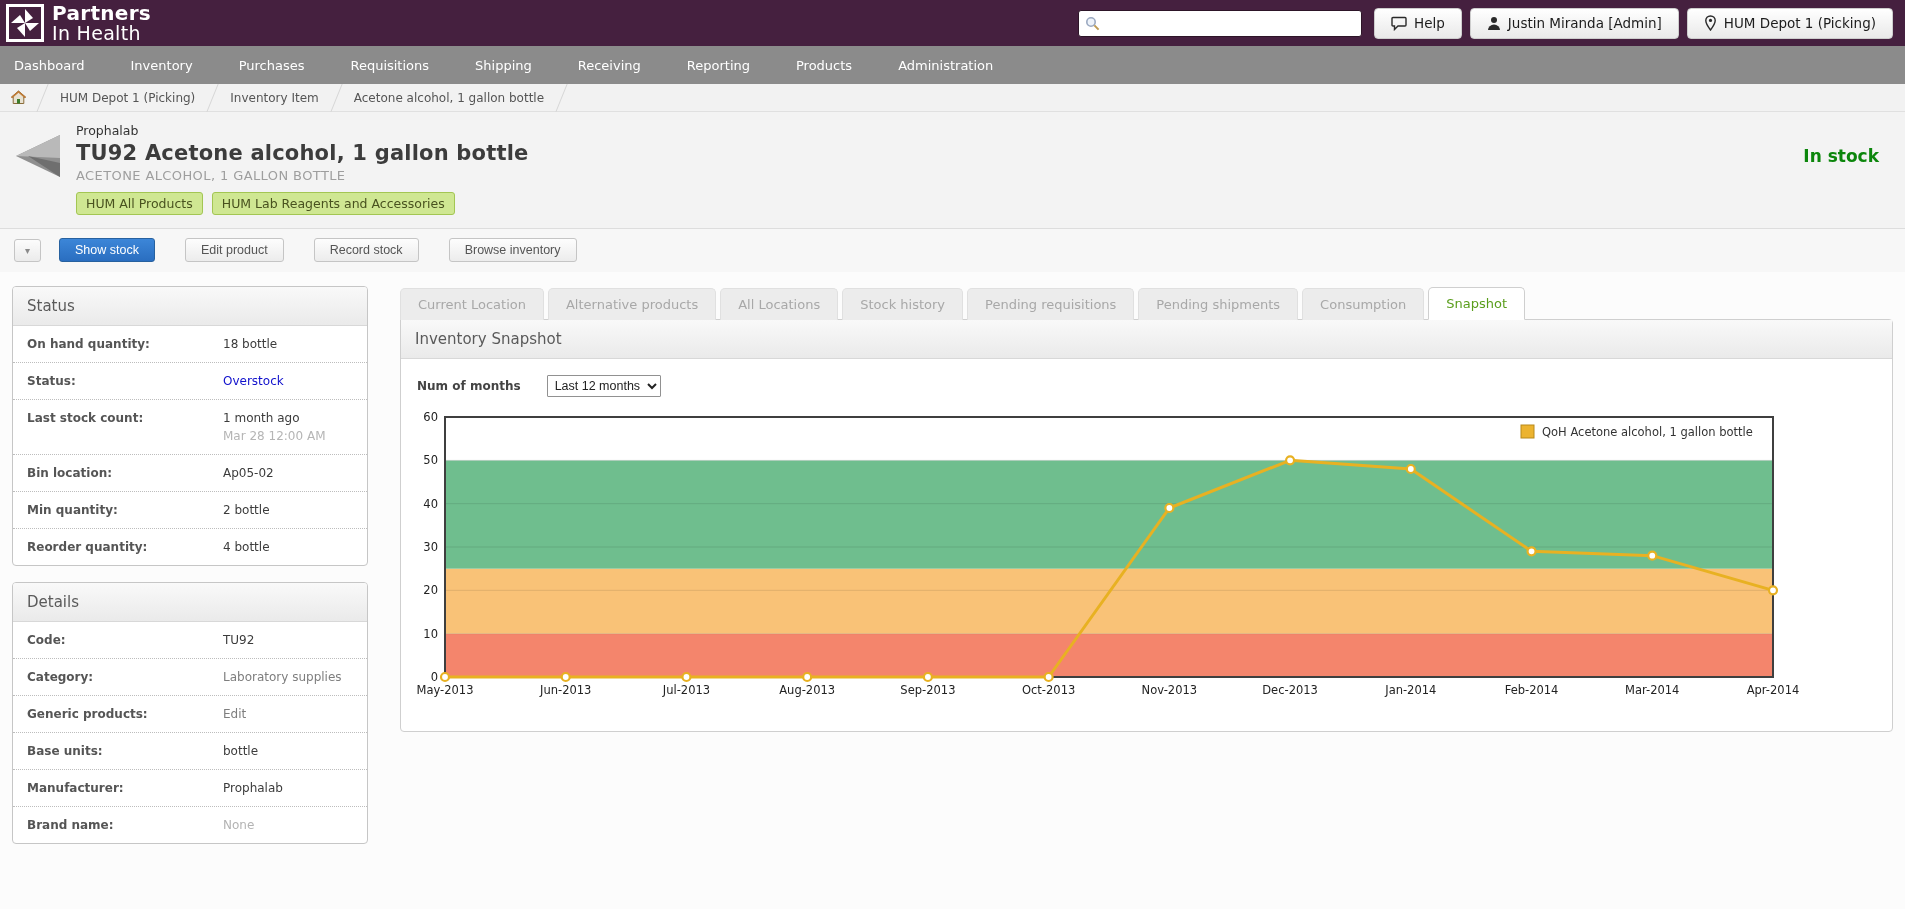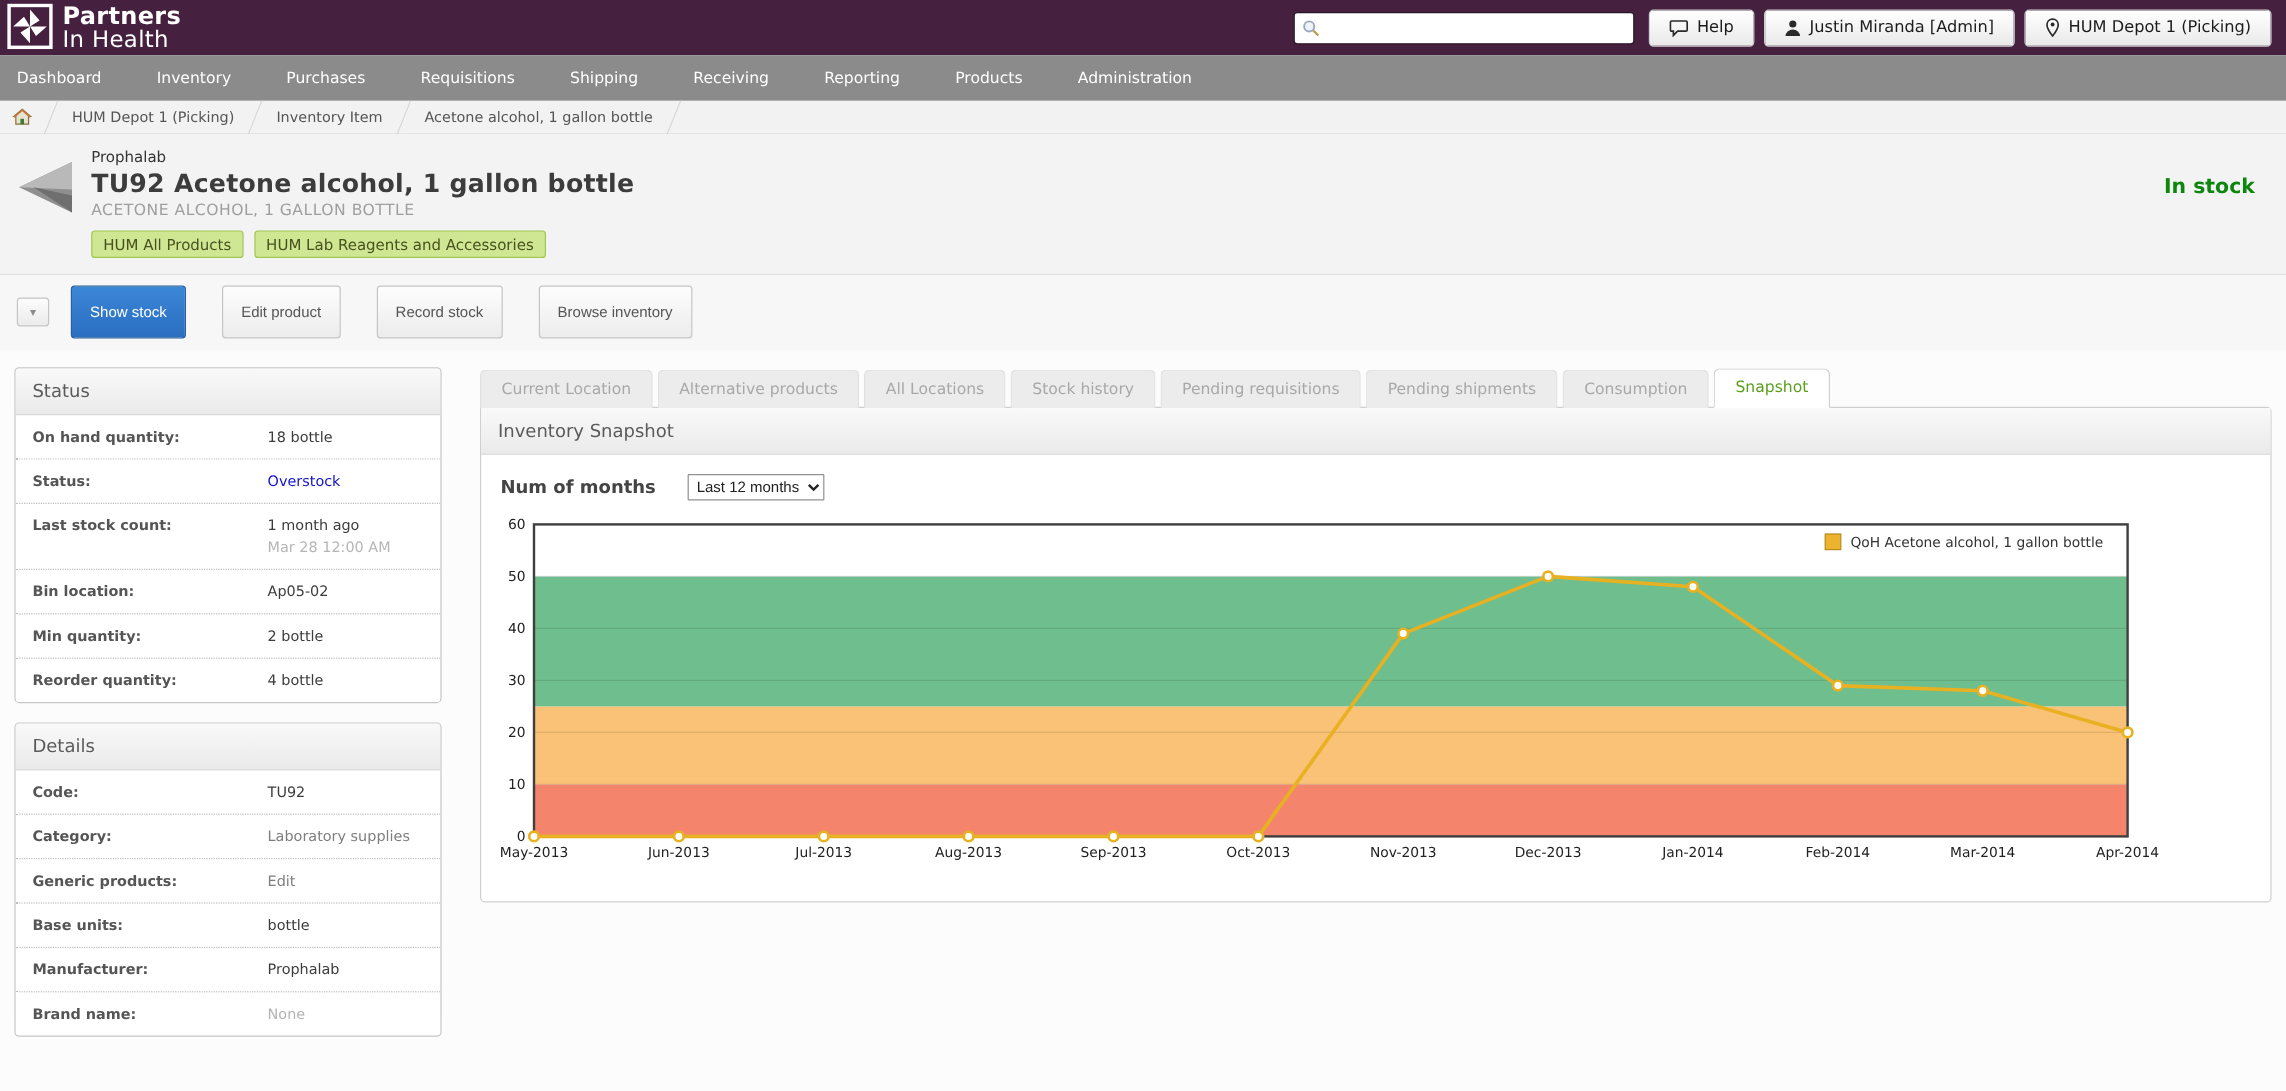--- a/index.html
+++ b/index.html
@@ -1,21 +1,21 @@
 <!DOCTYPE html>
 <html><head>
 <meta charset="utf-8">
 <style>
   * { box-sizing: border-box; margin: 0; padding: 0; }
   html, body { width: 1905px; height: 909px; overflow: hidden; }
   body { font-family: "DejaVu Sans", "Liberation Sans", sans-serif; background: #fcfcfc; color: #333; }
 
   
   .header { height: 46px; background: #45203f; display: flex; align-items: center; padding: 0 8px 0 6px; }
-  .logo { display: flex; align-items: flex-start; cursor: pointer; }
+  .logo { display: flex; align-items: center; cursor: pointer; }
   .logo-text { margin-left: 8px; color: #fff; line-height: 1.02; }
   .logo-line1 { font-size: 20px; font-weight: bold; letter-spacing: 0.3px; }
   .logo-line2 { font-size: 19px; font-weight: normal; letter-spacing: 0.3px; }
   .header-right { margin-left: auto; display: flex; align-items: center; gap: 8px; padding-right: 4px; }
   .search-wrap { position: relative; margin-right: 4px; }
   .search-input { width: 284px; height: 27px; border: 1px solid #2d1528; border-radius: 3px; padding: 0 8px 0 28px; font-size: 13px; background: #fff; color: #333; }
   .search-icon { position: absolute; left: 7px; top: 6px; }
   .hbtn { height: 31px; display: flex; align-items: center; gap: 7px; background: linear-gradient(#ffffff, #e9e9e9); border: 1px solid #cdcdcd; border-radius: 4px; padding: 0 16px; font-size: 13.5px; color: #1c1c1c; cursor: pointer; white-space: nowrap; }
 
   
@@ -33,21 +33,21 @@
   .product-thumb { margin: 10px 14px 0 0; flex: none; }
   .product-brand { font-size: 12.5px; color: #333; margin-bottom: 3px; }
   .product-title { font-size: 21px; font-weight: bold; color: #3c3c3c; letter-spacing: 0.2px; }
   .product-subtitle { font-size: 13px; color: #9e9e9e; letter-spacing: 0.4px; margin-top: 3px; }
   .product-tags { display: flex; gap: 9px; margin-top: 9px; }
   .tag { background: #cfe792; border: 1px solid #a3c653; border-radius: 3px; padding: 3px 9px; font-size: 12.5px; color: #49521f; cursor: pointer; }
   .in-stock { position: absolute; right: 26px; top: 34px; font-size: 17px; font-weight: bold; color: #0c860c; }
 
   
   .actions-row { background: #f7f7f7; border-top: 1px solid #ddd; padding: 9px 0 10px 14px; display: flex; align-items: center; }
-  .btn { font-size: 12.5px; border-radius: 3px; padding: 14px 15px; cursor: pointer; white-space: nowrap; }
+  .btn { font-size: 12.5px; border-radius: 3px; padding: 4px 15px; cursor: pointer; white-space: nowrap; }
   .btn-caret { background: linear-gradient(#fcfcfc, #ebebeb); border: 1px solid #c5c5c5; color: #8a8a8a; padding: 5px 10px; font-size: 10px; margin-right: 18px; }
   .btn-primary { background: linear-gradient(#3c86d8, #2a6ec0); border: 1px solid #27619f; color: #fff; margin-right: 30px; }
   .btn-gray { background: linear-gradient(#fdfdfd, #ececec); border: 1px solid #c5c5c5; color: #555; margin-right: 30px; }
 
   
   .main { display: flex; padding: 14px 12px 0 12px; }
   .left-col { width: 356px; flex: none; }
   .right-col { flex: 1; margin-left: 32px; min-width: 0; }
 
   
@@ -65,21 +65,21 @@
 
   
   .tabs { display: flex; align-items: flex-end; gap: 4px; position: relative; z-index: 2; }
   .tab { padding: 8px 17px; font-size: 13px; color: #a8a8a8; background: #ececec; border: 1px solid #e0e0e0; border-bottom: none; border-radius: 5px 5px 0 0; cursor: pointer; position: relative; bottom: -1px; white-space: nowrap; }
   .tab.active { background: #fff; color: #5a9e1c; border: 1px solid #cfcfcf; border-bottom: 1px solid #fff; z-index: 3; }
 
   
   .snapshot-panel { border: 1px solid #cfcfcf; border-radius: 0 4px 4px 4px; background: #fff; position: relative; z-index: 1; }
   .snapshot-body { padding: 14px 14px 26px 14px; }
   .months-row { display: flex; align-items: center; margin: 2px 0 10px 2px; }
-  .months-label { font-size: 15px; font-weight: bold; color: #444; margin-right: 26px; }
+  .months-label { font-size: 12px; font-weight: bold; color: #444; margin-right: 26px; }
   .months-select { font-size: 12.5px; color: #222; border: 1px solid #919191; border-radius: 1px; background: #fff; padding: 2px 3px; height: 22px; }
   .chart-wrap { margin-top: 8px; }
   .chart-wrap svg { overflow: visible; display: block; }
 </style>
 </head>
 <body>
 
 <div class="header">
   <div class="logo">
     <svg width="38" height="38" viewBox="0 0 38 38">

